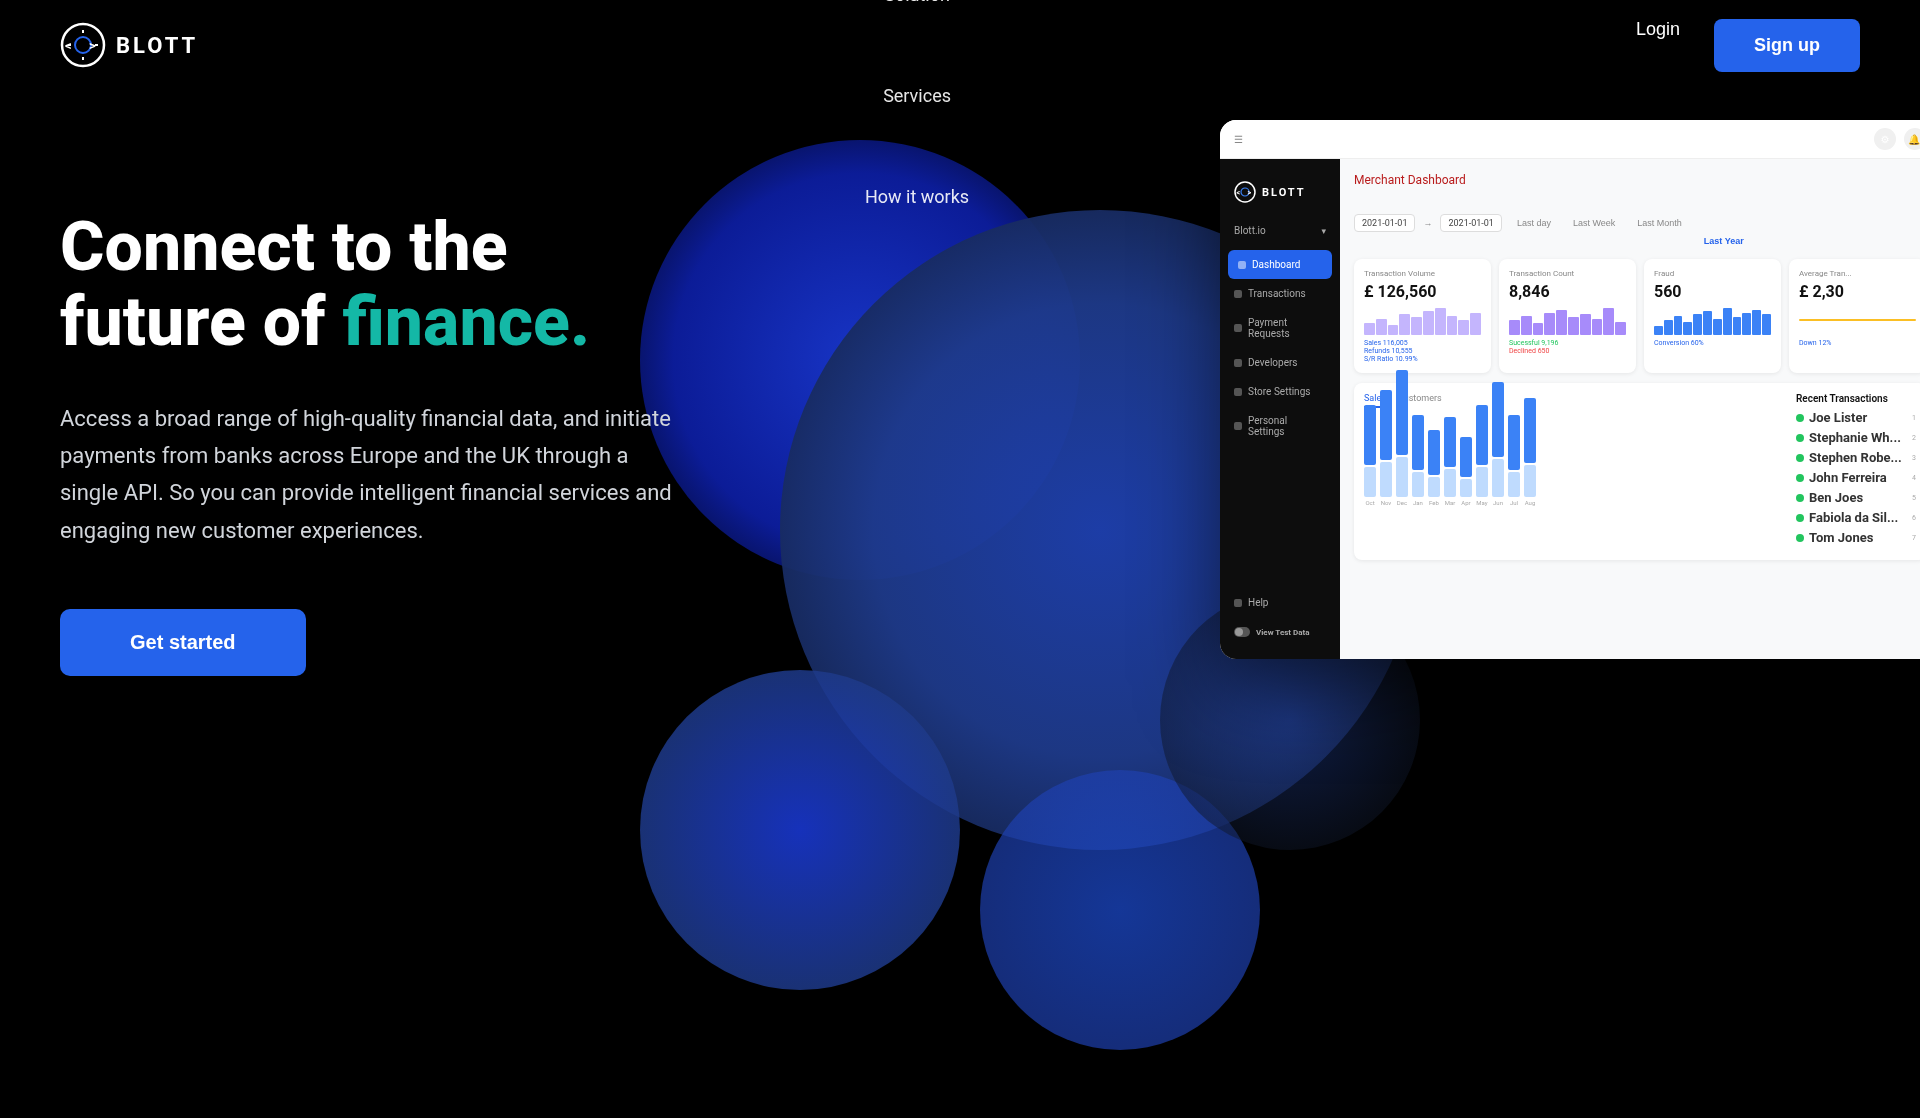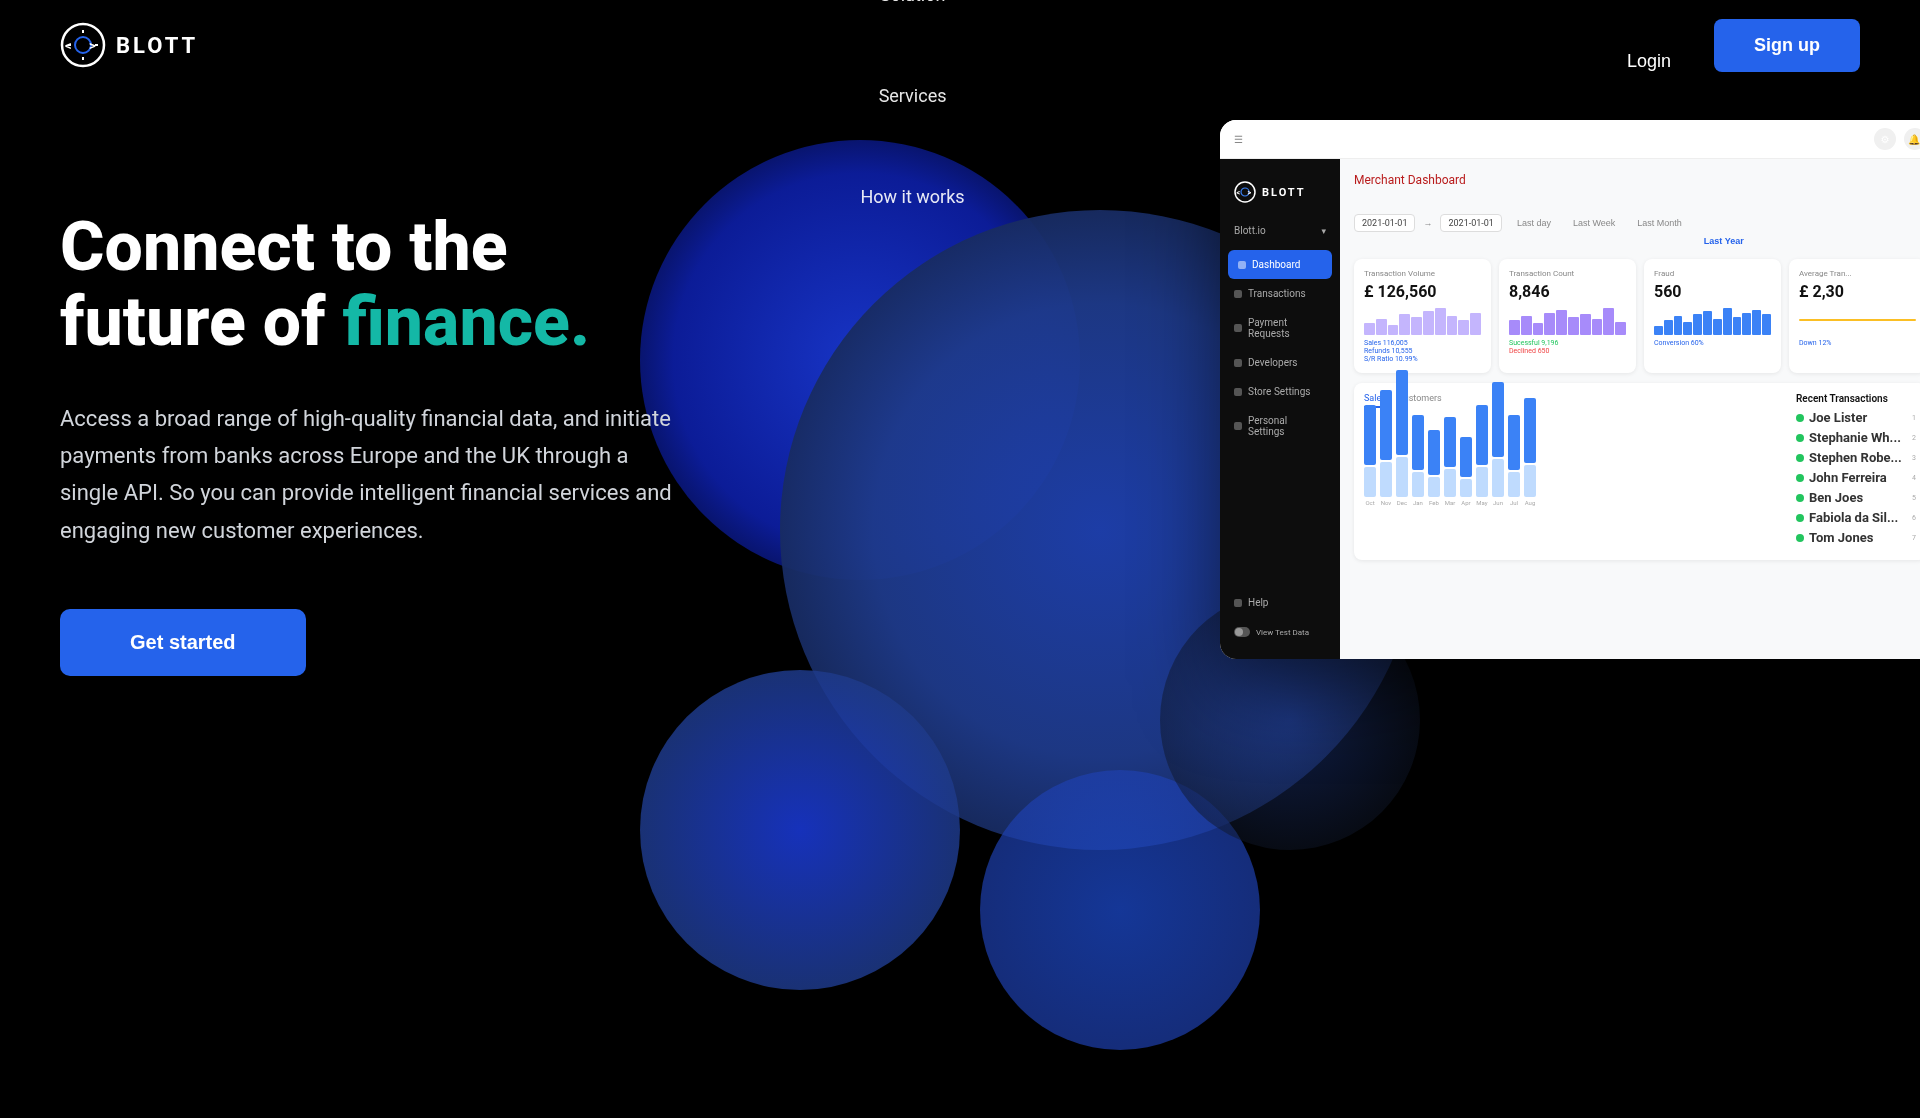--- a/index.html
+++ b/index.html
@@ -47,22 +47,22 @@
     }
     .nav-links a {
       color: #fff;
       text-decoration: none;
       font-size: 18px;
       font-weight: 400;
       opacity: 0.9;
     }
     .nav-actions {
       display: flex;
-      align-items: flex-end;
-      gap: 43px;
+      align-items: flex-start;
+      gap: 34px;
     }
     .login-btn {
       color: #fff;
       font-size: 18px;
       font-weight: 500;
       background: none;
       border: none;
       cursor: pointer;
     }
     .signup-btn {
@@ -577,21 +577,21 @@
         </div>
         <div class="dash-nav-item">
           <span class="dash-nav-dot"></span>
           <span>Personal Settings</span>
         </div>
         <div class="dash-nav-item" style="margin-top:auto;">
           <span class="dash-nav-dot"></span>
           <span>Help</span>
         </div>
 
-        <div style="padding:10px 14px; display:flex; align-items:center; gap:6px;">
+        <div style="padding:10px 14px; display:flex; align-items:center; gap:6px;font-weight:bold;">
           <span style="width:16px;height:10px;background:#555;border-radius:8px;display:inline-block;position:relative;">
             <span style="width:8px;height:8px;background:#999;border-radius:50%;display:inline-block;position:absolute;left:1px;top:1px;"></span>
           </span>
           <span style="color:#aaa;font-size:8px;">View Test Data</span>
         </div>
       </div>
 
       <div class="dash-main">
 
         <div class="dash-header-bar">

